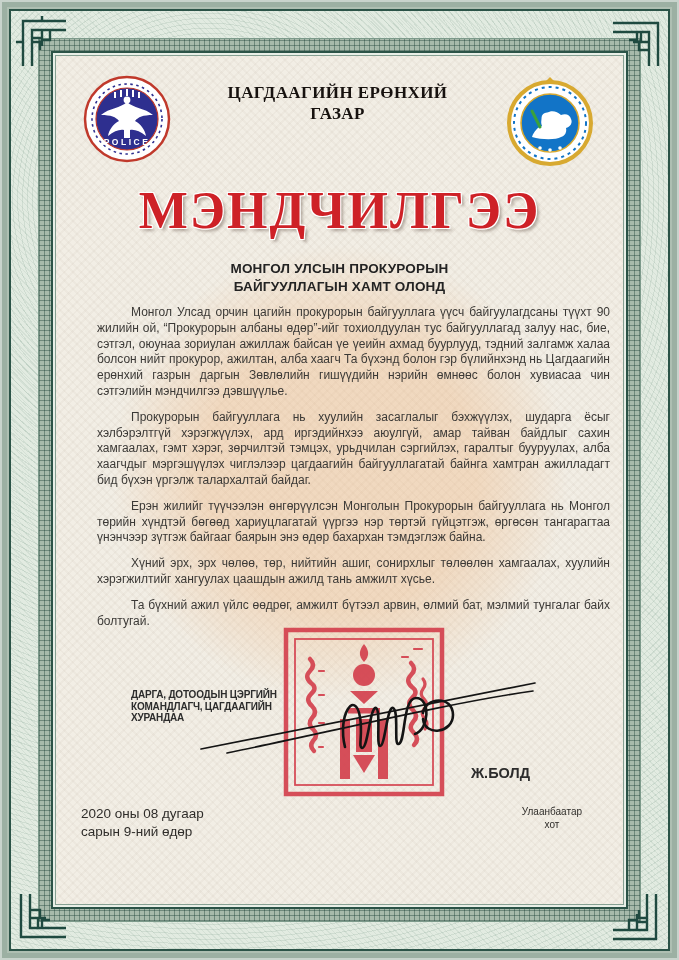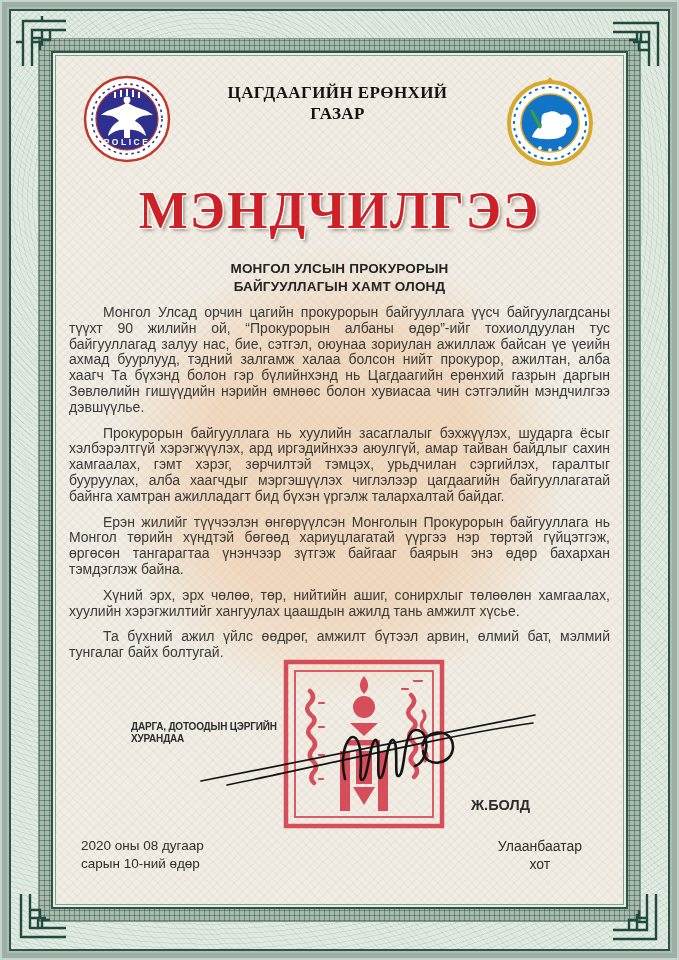--- a/index.html
+++ b/index.html
@@ -71,36 +71,36 @@
     font-size:52px; letter-spacing:2px; color:#ce2127;
     text-shadow:-1px -1px 0 #fff, 1px -1px 0 #fff, -1px 1px 0 #fff, 1px 1px 0 #fff, 3px 3px 3px rgba(60,40,30,.35);
   }
   .addressee {
     text-align:center; margin-top:20px;
     font-weight:bold; font-size:13.5px; line-height:1.3; color:#232323; letter-spacing:.2px;
   }
   .body-text { margin-top:4px; }
   .body-text p {
     margin-top:10px; text-align:justify; text-indent:34px;
-    font-size:14px; line-height:15.8px; color:#3b3936;
+    font-size:12px; line-height:15.8px; color:#3b3936;margin-left:28px;
   }
 
   
   .sign-area { position:relative; height:168px; margin-top:2px; }
   .stamp { position:absolute; left:214px; top:-4px; width:162px; height:170px; opacity:.92; }
   .signature-ink { position:absolute; left:128px; top:38px; width:342px; height:92px; }
   .sign-title {
     position:absolute; left:62px; top:58px;
     font-weight:bold; font-size:10px; line-height:1.15; color:#2c2c2c; letter-spacing:-0.2px;
   }
   .sign-name { position:absolute; left:402px; top:88px; font-weight:bold; font-size:14.5px; color:#2c2c2c;margin-top:46px; }
 
   .doc-footer { display:flex; justify-content:space-between; align-items:flex-start; padding:6px 14px 0 12px; }
   .date-block { font-size:13.5px; line-height:1.3; color:#2f2d2a; }
-  .city-block { font-size:14px; line-height:1.3; color:#2f2d2a; text-align:center; margin-right:14px; }
+  .city-block { font-size:10px; line-height:1.3; color:#2f2d2a; text-align:center; margin-right:14px; }
 </style>
 </head>
 <body>
 
 <div class="page">
   <div class="frame-outer">
 
     <svg class="corner-key tl" viewBox="0 0 50 50">
       <g fill="none" stroke="#1f4a40" stroke-width="2.4">
         <path d="M50,5 H7 V50"></path>
@@ -222,29 +222,30 @@
               <g fill="none" stroke="#141414" stroke-linecap="round">
                 <path stroke-width="1.7" d="M4,80 L338,14"></path>
                 <path stroke-width="1.7" d="M30,84 C120,66 250,34 336,22"></path>
                 <path stroke-width="2.6" d="M148,78 c-8,-32 10,-58 15,-30 c3,18 -2,30 2,31 c6,1 8,-42 14,-40 c5,2 0,38 4,38 c5,1 7,-40 13,-38 c6,2 1,36 5,36 c8,1 4,-46 18,-46 c15,0 13,32 -1,36"></path>
                 <path stroke-width="2.6" d="M226,44 c2,-16 30,-18 30,2 c0,18 -28,22 -30,4"></path>
               </g>
             </svg>
 
             <div class="sign-title">
               <div>ДАРГА, ДОТООДЫН ЦЭРГИЙН</div>
+              <div>КОМАНДЛАГЧ, ЦАГДААГИЙН</div>
               <div>ХУРАНДАА</div>
             </div>
             <div class="sign-name">Ж.БОЛД</div>
           </div>
 
           <div class="doc-footer">
             <div class="date-block">
               <div>2020 оны 08 дугаар</div>
-              <div>сарын 10-ний өдөр</div>
+              <div>сарын 9-ний өдөр</div>
             </div>
             <div class="city-block">
               <div>Улаанбаатар</div>
               <div>хот</div>
             </div>
           </div>
 
         </div>
       </div>
     </div>

